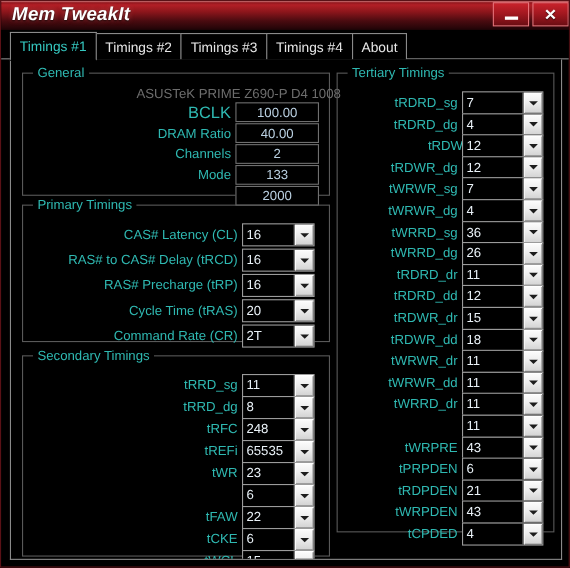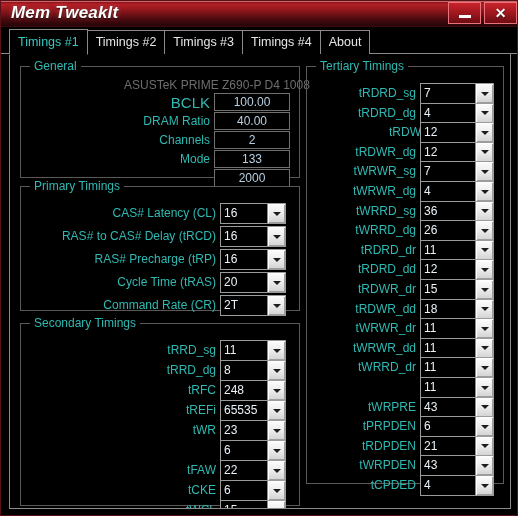--- a/index.html
+++ b/index.html
@@ -74,21 +74,21 @@
   
   .tabstrip {
     position: absolute; left: 0; top: 26px;
     width: 518px; height: 27px;
     background: #000;
     border-bottom: 1px solid #8a8a8a;
     box-sizing: border-box;
   }
   .tabs {
     position: absolute; left: 8px; top: 2px;
-    display: flex; align-items: center;
+    display: flex; align-items: flex-end;
   }
   .tab {
     position: relative;
     height: 24px;
     padding: 0 8px;
     display: flex; align-items: center;
     font-size: 12.5px;
     color: #e6e6e6;
     background: #000;
     border-left: 1px solid #8a8a8a;

